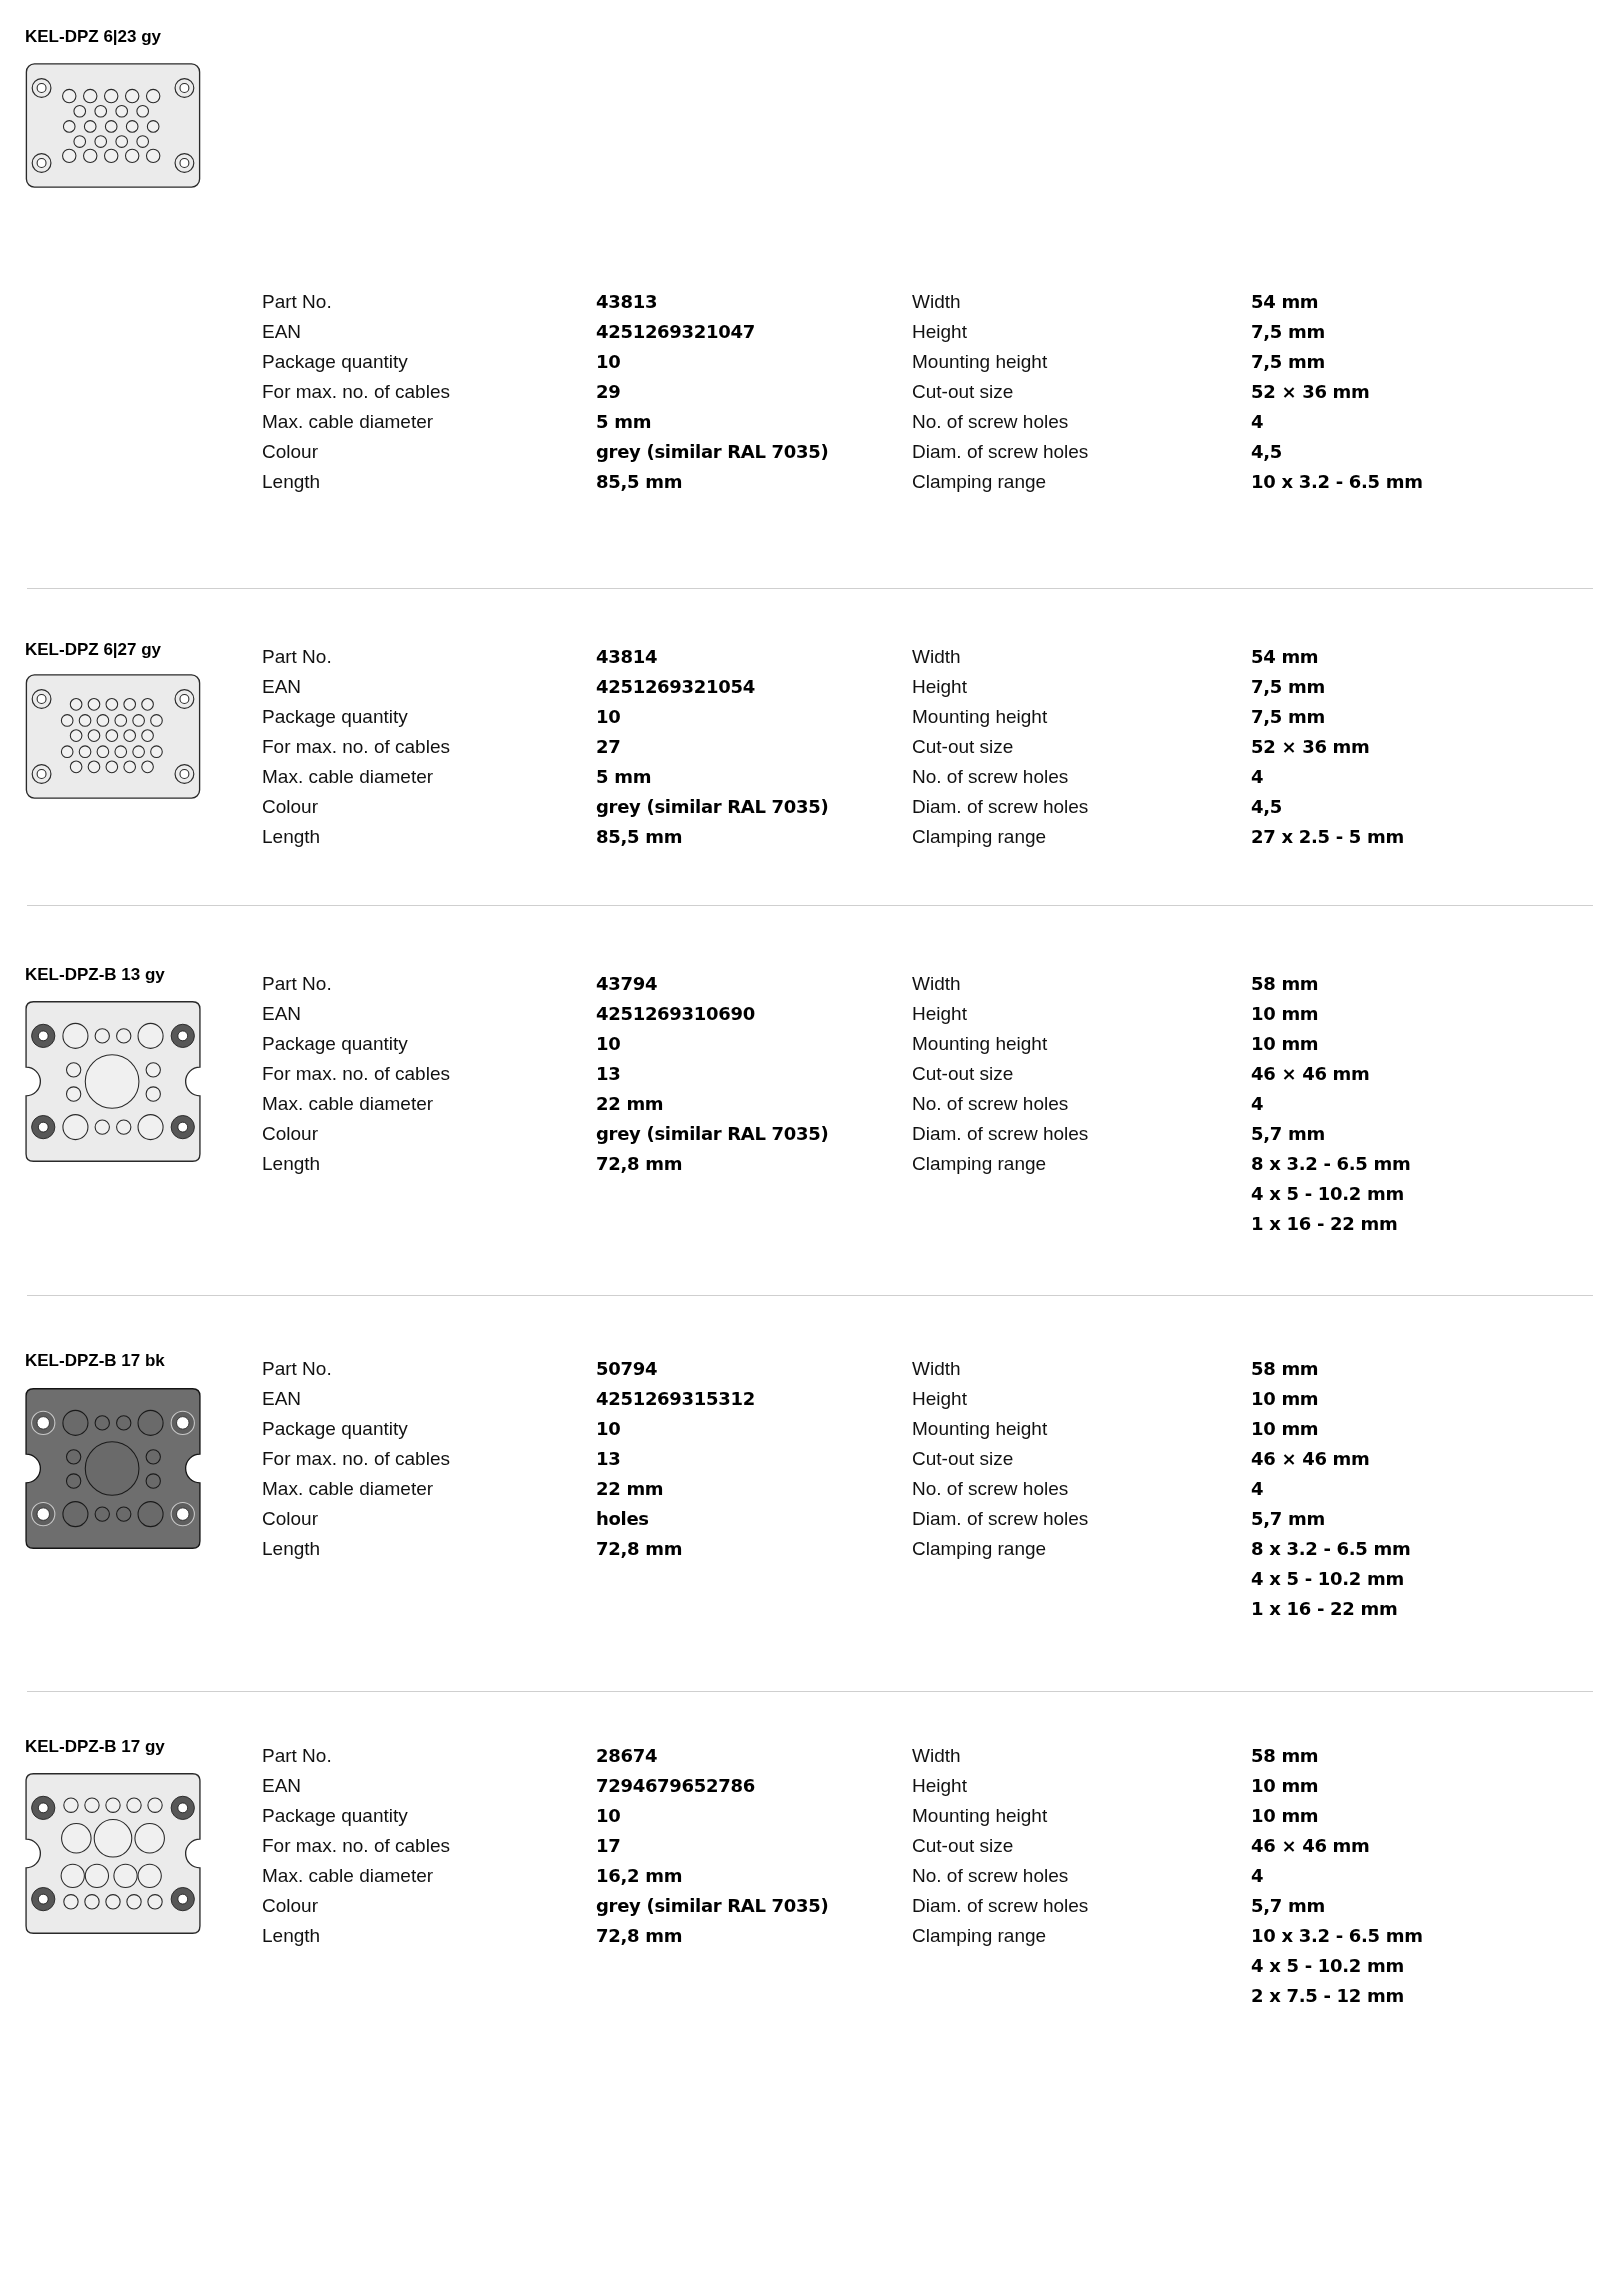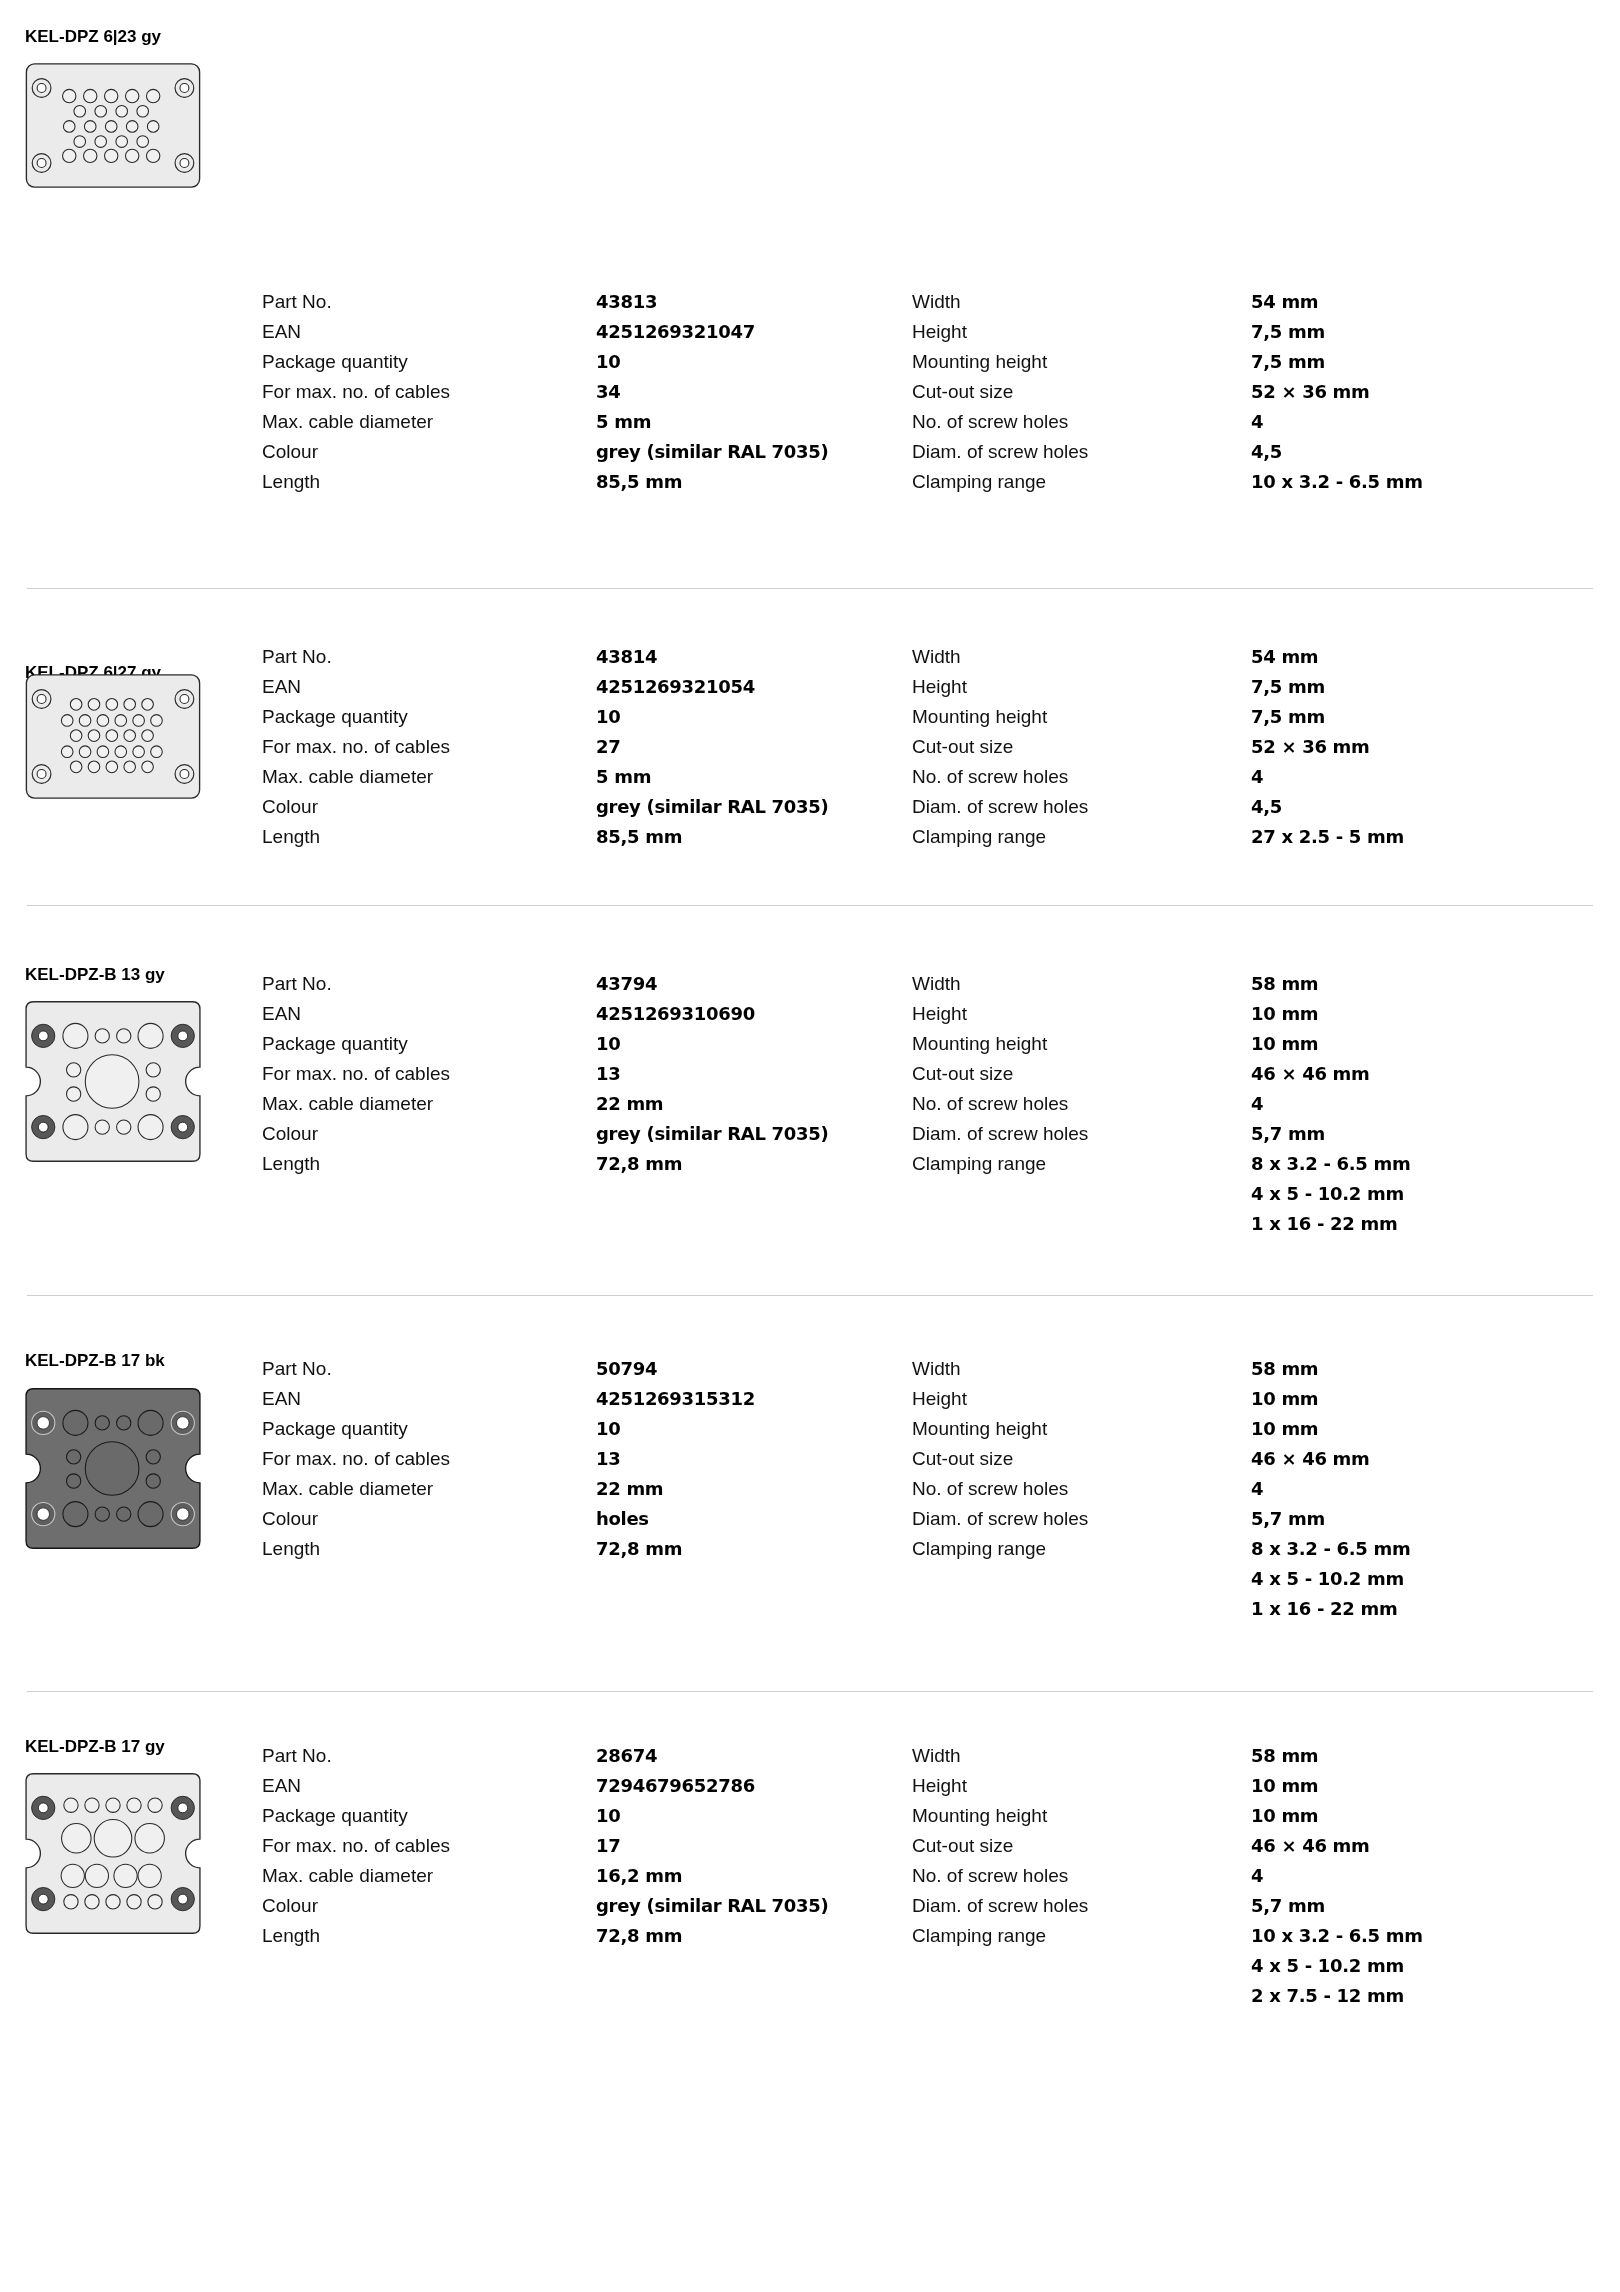--- a/index.html
+++ b/index.html
@@ -72,21 +72,21 @@
     <div class="row">
         <div class="lbl">EAN</div>
         <div class="val">4251269321047</div>
       </div>
     <div class="row">
         <div class="lbl">Package quantity</div>
         <div class="val">10</div>
       </div>
     <div class="row">
         <div class="lbl">For max. no. of cables</div>
-        <div class="val">34</div>
+        <div class="val">29</div>
       </div>
     <div class="row">
         <div class="lbl">Max. cable diameter</div>
         <div class="val">5 mm</div>
       </div>
     <div class="row">
         <div class="lbl">Colour</div>
         <div class="val">grey (similar RAL 7035)</div>
       </div>
     <div class="row">
@@ -120,21 +120,21 @@
         <div class="val">4,5</div>
       </div>
     <div class="row">
         <div class="lbl">Clamping range</div>
         <div class="val">10 x 3.2 - 6.5 mm</div>
       </div>
   </div>
 
   <div class="divider" style="top:588px"></div>
 
-  <h2 class="title" style="top:663px">KEL-DPZ 6|27 gy</h2>
+  <h2 class="title" style="top:640px">KEL-DPZ 6|27 gy</h2>
   <div class="diagram" style="top:674px">
     <svg width="176" height="125" viewBox="0 0 196 140">
       <rect x="1" y="1" width="194" height="138" rx="9" fill="#ebebeb" stroke="#2a2a2a" stroke-width="1.5"></rect>
       <g fill="#ebebeb" stroke="#2a2a2a" stroke-width="1.3">
         <circle cx="18" cy="28" r="10.5"></circle>
           <circle cx="178" cy="28" r="10.5"></circle>
         <circle cx="18" cy="112" r="10.5"></circle>
           <circle cx="178" cy="112" r="10.5"></circle>
       </g>
       <g fill="#ffffff" stroke="#2a2a2a" stroke-width="1.2">

